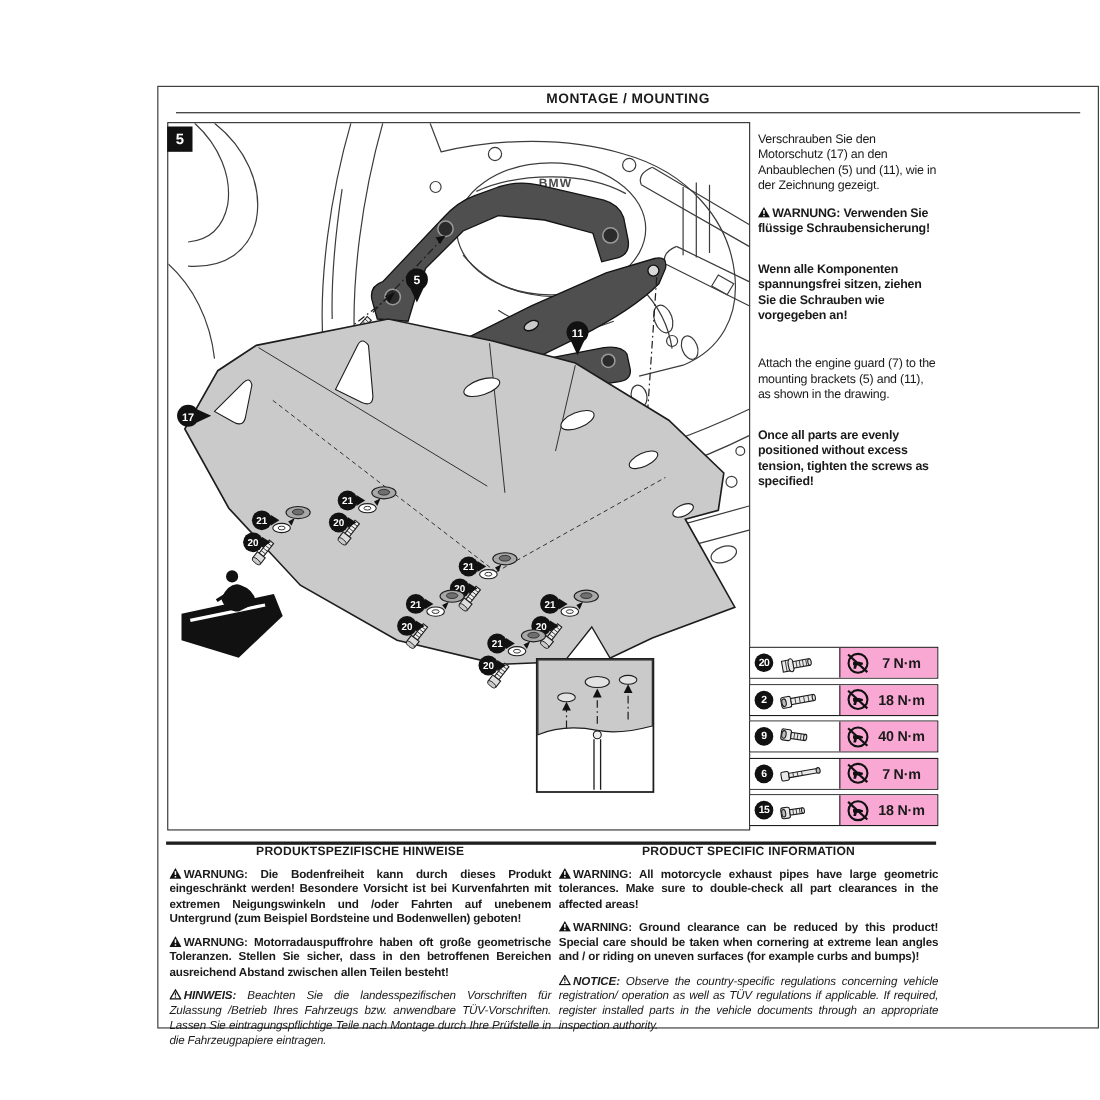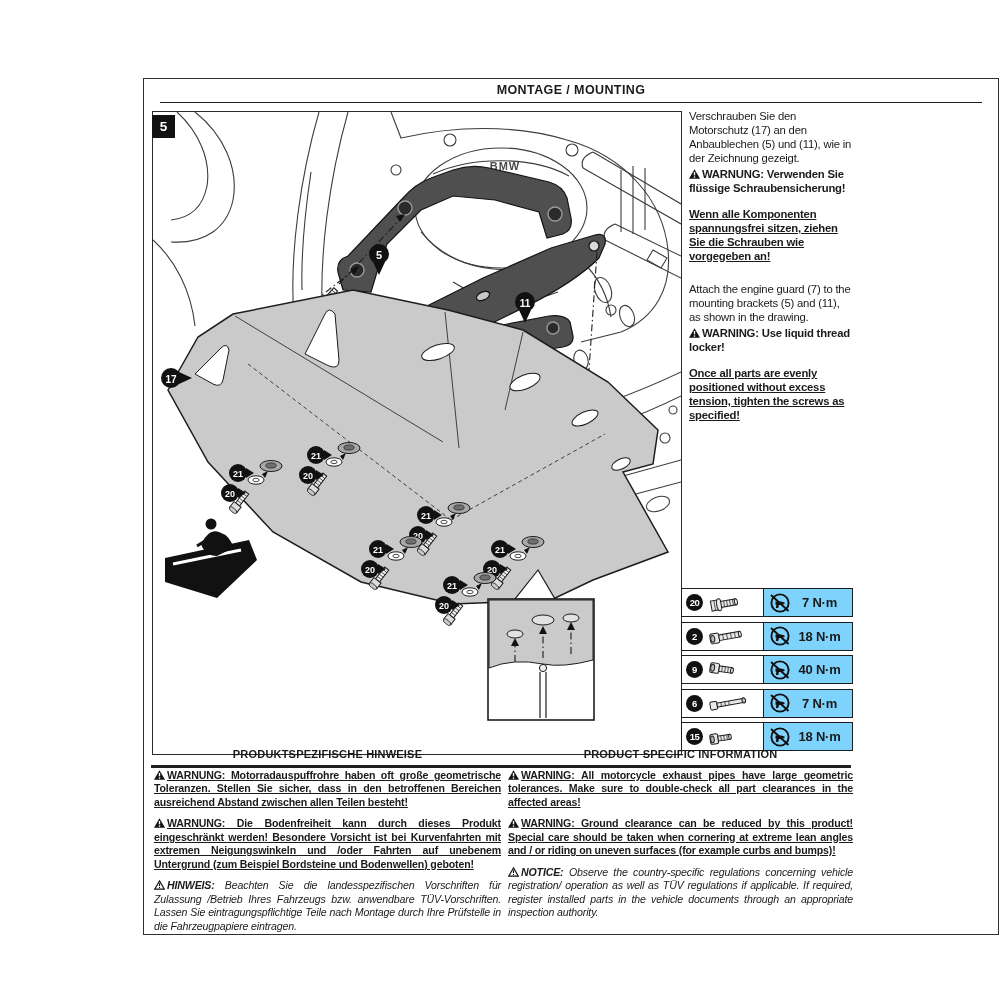--- a/index.html
+++ b/index.html
@@ -28,55 +28,55 @@
     position:absolute;left:-1px;top:3px;width:23px;height:23px;background:#111;
     color:#fff;font-size:13.5px;font-weight:bold;display:flex;align-items:center;
     justify-content:center;z-index:5;
   }
   .draw-svg{position:absolute;left:0;top:0;}
   
   .instr-col{
     position:absolute;left:545px;top:30px;width:165px;
     font-size:11.3px;line-height:1.24;letter-spacing:-.2px;
   }
-  .instr-col p{margin:0 0 2px 0;}
+  .instr-col p{margin:11px 0 2px 0;}
   .instr-col .gap{height:10px;}
   .blockgap{height:17px;}
-  .bold{font-weight:bold;text-decoration:underline;}
+  .bold{font-weight:bold;}
   .warn-inline{font-weight:bold;}
   .tri{vertical-align:-1px;margin-right:2px;}
   
   .torque-table{
     position:absolute;left:537px;top:509px;width:172px;
     display:flex;flex-direction:column;gap:4.5px;
   }
   .tq-row{
     height:29px;border:1.6px solid #1d1d1d;display:flex;align-items:stretch;
     background:#fff;box-sizing:border-box;
   }
   .tq-left{width:81px;display:flex;align-items:center;background:#fff;}
   .tq-right{
-    flex:1;display:flex;align-items:center;background:#7dd3fc;
+    flex:1;display:flex;align-items:center;background:#f9a8d4;
     border-left:1.6px solid #1d1d1d;
   }
   .pnum{
     width:17px;height:17px;border-radius:50%;background:#111;color:#fff;
     font-size:9.5px;font-weight:bold;display:flex;align-items:center;
     justify-content:center;margin-left:4px;flex:0 0 auto;letter-spacing:-.5px;
   }
   .screw-ic{margin-left:3px;}
   .tool-ic{margin-left:5px;flex:0 0 auto;}
   .tq-val{flex:1;text-align:center;font-weight:bold;font-size:13px;letter-spacing:-.2px;padding-right:4px;}
   
   .mid-divider{
     position:absolute;top:686px;left:7px;width:700px;height:0;
     border-top:3px solid #1f1f1f;
   }
   .notes-col{
-    position:absolute;top:669px;font-size:10.6px;line-height:1.27;
+    position:absolute;top:689px;font-size:10.6px;line-height:1.27;
     letter-spacing:-.15px;text-align:justify;
   }
   .notes-col.left{left:10px;width:347px;}
   .notes-col.right{left:364px;width:345px;}
   .notes-title{
     text-align:center;font-weight:bold;font-size:11px;margin:0 0 7px 0;
     letter-spacing:.2px;
   }
   .notes-col p{margin:0 0 8px 0;}
   .notes-col p.notice{font-style:italic;}
@@ -337,25 +337,20 @@
             <path d="M8 0 L16 14 H0 Z" fill="#111"></path>
             <rect x="7" y="4" width="2" height="5" fill="#fff"></rect>
             <rect x="7" y="10.5" width="2" height="2" fill="#fff"></rect>
           </svg><span>WARNUNG: Verwenden Sie flüssige Schraubensicherung!</span></p>
       <div class="gap"></div>
       <p class="bold">Wenn alle Komponenten spannungsfrei sitzen, ziehen Sie die Schrauben wie vorgegeben an!</p>
     </div>
     <div class="blockgap"></div>
     <div>
       <p>Attach the engine guard (7) to the mounting brackets (5) and (11), as shown in the drawing.</p>
-      <p class="warn-inline"><svg class="tri" width="11" height="10" viewBox="0 0 16 14">
-            <path d="M8 0 L16 14 H0 Z" fill="#111"></path>
-            <rect x="7" y="4" width="2" height="5" fill="#fff"></rect>
-            <rect x="7" y="10.5" width="2" height="2" fill="#fff"></rect>
-          </svg><span>WARNING: Use liquid thread locker!</span></p>
       <div class="gap"></div>
       <p class="bold">Once all parts are evenly positioned without excess tension, tighten the screws as specified!</p>
     </div>
   </div>
 
   <div class="torque-table">
 
     <div class="tq-row">
       <div class="tq-left">
         <div class="pnum">20</div>
@@ -474,26 +469,26 @@
   </div>
 
   <div class="mid-divider"></div>
 
   <div class="notes-col left">
     <div class="notes-title">PRODUKTSPEZIFISCHE HINWEISE</div>
     <p class="bold"><svg class="tri" width="11" height="10" viewBox="0 0 16 14">
           <path d="M8 0 L16 14 H0 Z" fill="#111"></path>
           <rect x="7" y="4" width="2" height="5" fill="#fff"></rect>
           <rect x="7" y="10.5" width="2" height="2" fill="#fff"></rect>
-        </svg><span>WARNUNG: Motorradauspuffrohre haben oft große geometrische Toleranzen. Stellen Sie sicher, dass in den betroffenen Bereichen ausreichend Abstand zwischen allen Teilen besteht!</span></p>
+        </svg><span>WARNUNG: Die Bodenfreiheit kann durch dieses Produkt eingeschränkt werden! Besondere Vorsicht ist bei Kurvenfahrten mit extremen Neigungswinkeln und /oder Fahrten auf unebenem Untergrund (zum Beispiel Bordsteine und Bodenwellen) geboten!</span></p>
     <p class="bold"><svg class="tri" width="11" height="10" viewBox="0 0 16 14">
           <path d="M8 0 L16 14 H0 Z" fill="#111"></path>
           <rect x="7" y="4" width="2" height="5" fill="#fff"></rect>
           <rect x="7" y="10.5" width="2" height="2" fill="#fff"></rect>
-        </svg><span>WARNUNG: Die Bodenfreiheit kann durch dieses Produkt eingeschränkt werden! Besondere Vorsicht ist bei Kurvenfahrten mit extremen Neigungswinkeln und /oder Fahrten auf unebenem Untergrund (zum Beispiel Bordsteine und Bodenwellen) geboten!</span></p>
+        </svg><span>WARNUNG: Motorradauspuffrohre haben oft große geometrische Toleranzen. Stellen Sie sicher, dass in den betroffenen Bereichen ausreichend Abstand zwischen allen Teilen besteht!</span></p>
     <p class="notice"><svg class="tri" width="11" height="10" viewBox="0 0 16 14">
           <path d="M8 1 L15 13 H1 Z" fill="none" stroke="#111" stroke-width="1.6"></path>
           <rect x="7.2" y="4.5" width="1.6" height="4" fill="#111"></rect>
           <rect x="7.2" y="9.8" width="1.6" height="1.6" fill="#111"></rect>
         </svg><span class="notice-label">HINWEIS:</span> <span>Beachten Sie die landesspezifischen Vorschriften für Zulassung /Betrieb Ihres Fahrzeugs bzw. anwendbare TÜV-Vorschriften. Lassen Sie eintragungspflichtige Teile nach Montage durch Ihre Prüfstelle in die Fahrzeugpapiere eintragen.</span></p>
   </div>
 
   <div class="notes-col right">
     <div class="notes-title">PRODUCT SPECIFIC INFORMATION</div>
     <p class="bold"><svg class="tri" width="11" height="10" viewBox="0 0 16 14">

